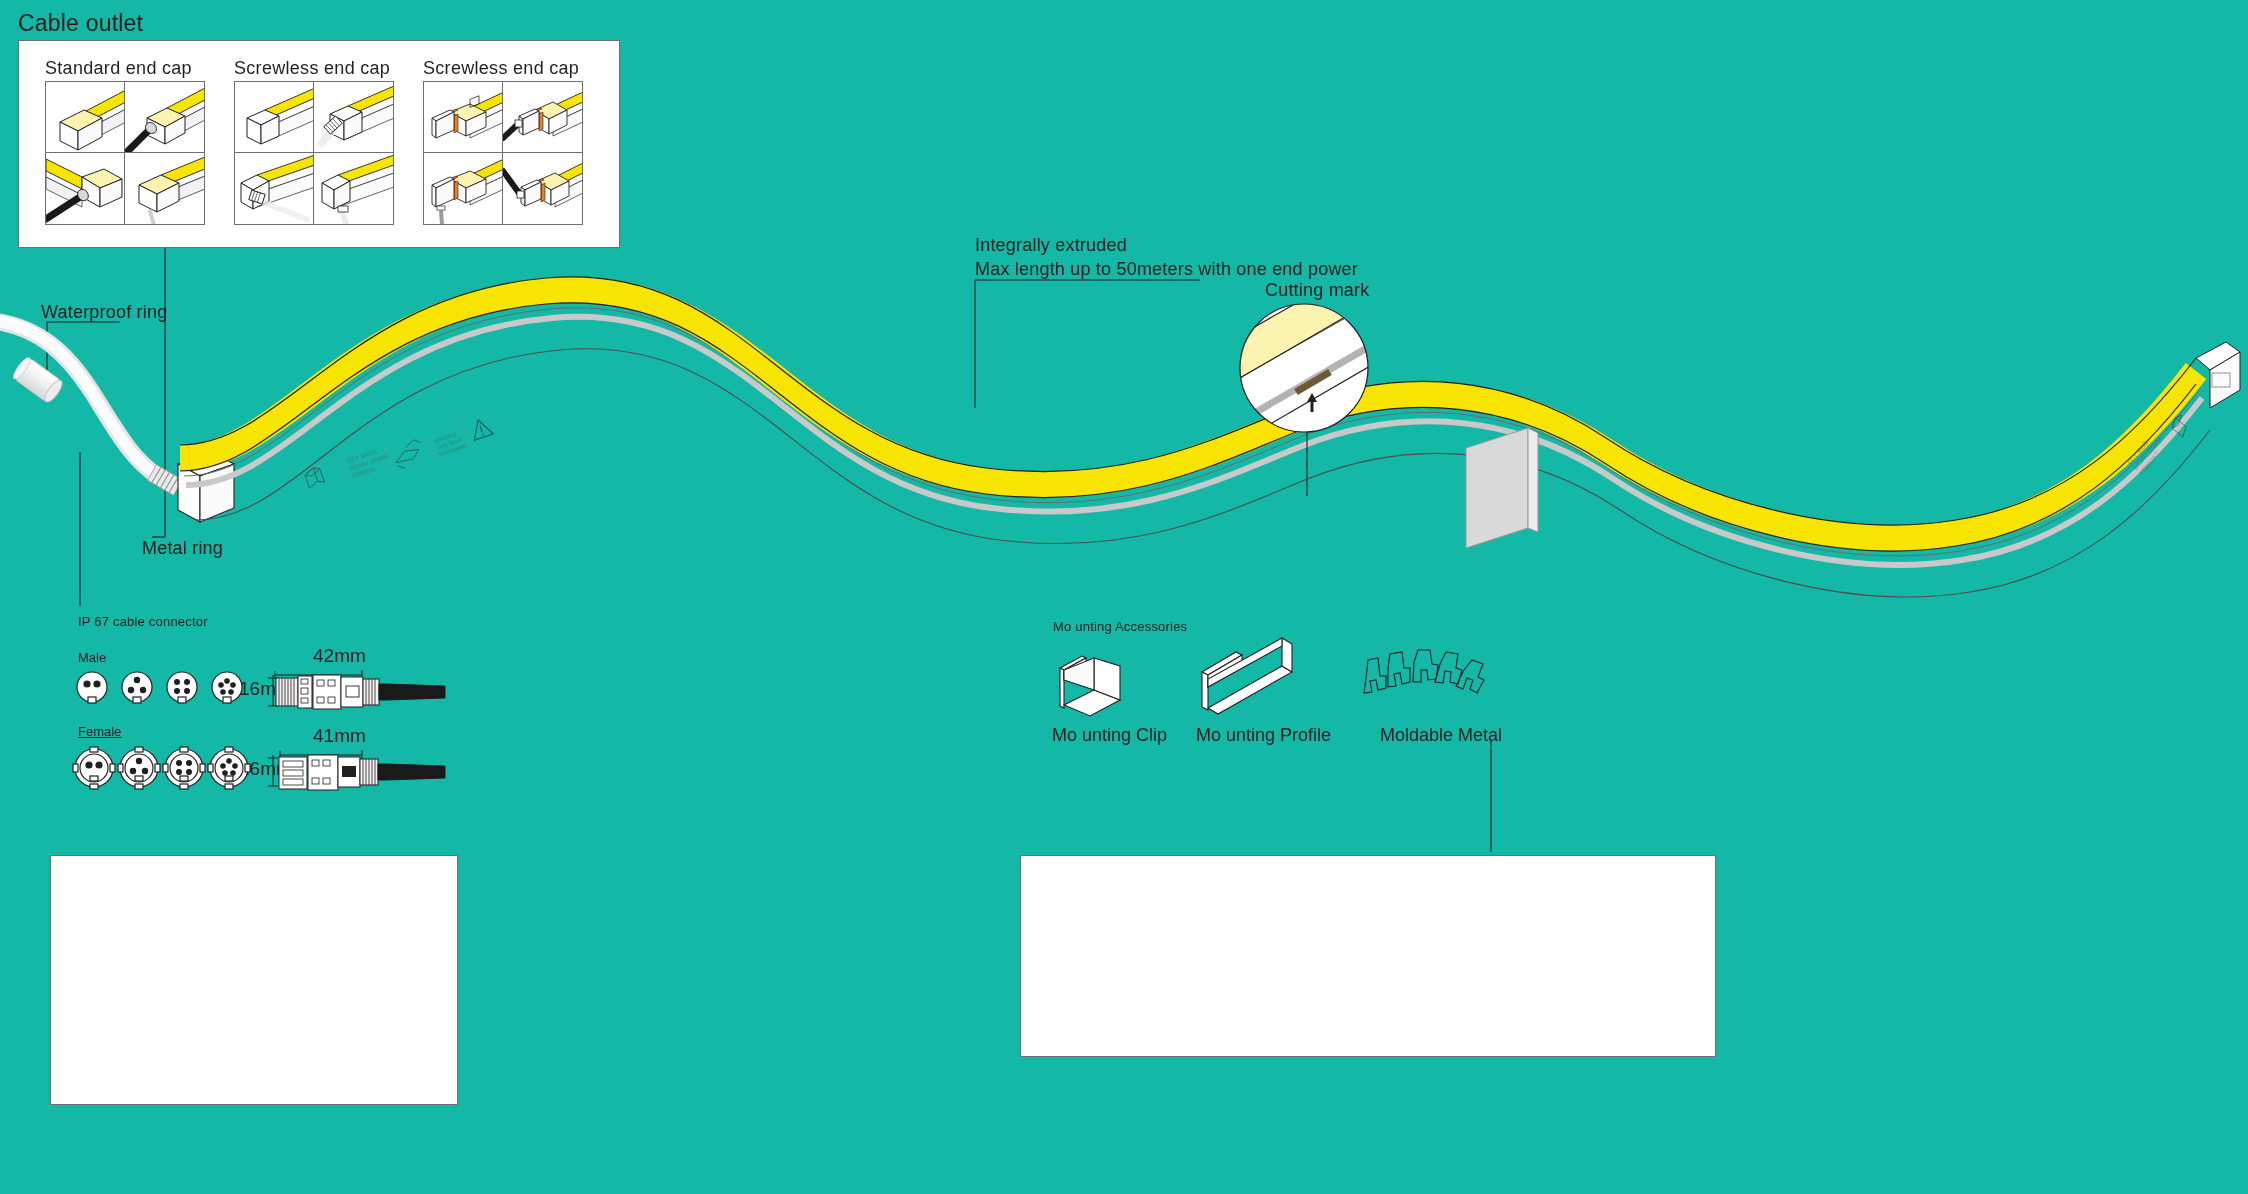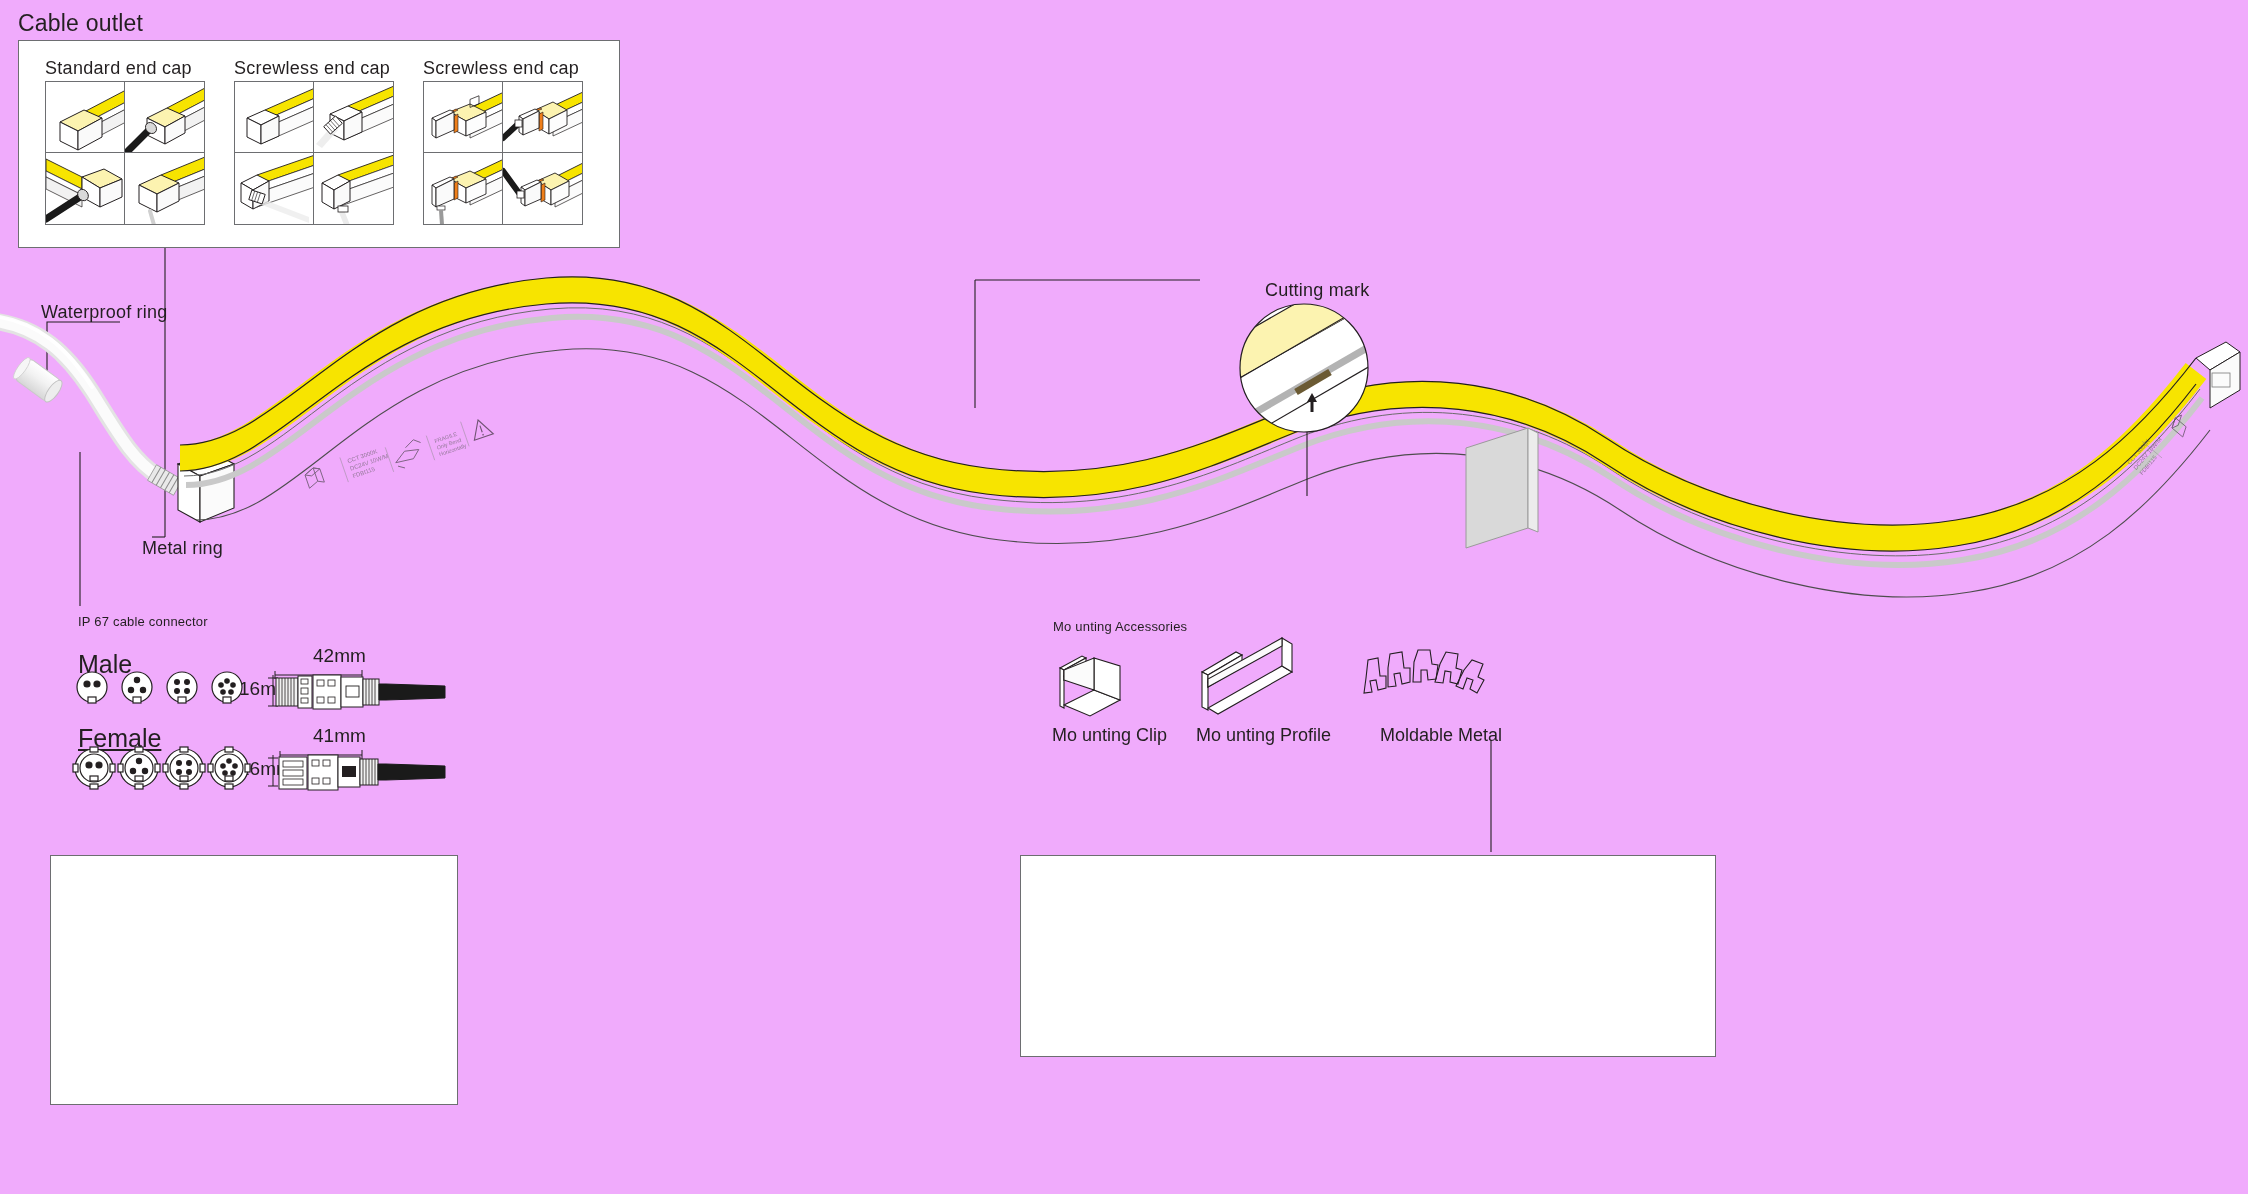--- a/index.html
+++ b/index.html
@@ -9,21 +9,21 @@
     background: #ffffff;
   }
   body {
     font-family: "Liberation Sans", sans-serif;
     color: #231f20;
   }
   #page {
     position: relative;
     width: 2248px;
     height: 1194px;
-    background: #f0abfc;
+    background: #14b8a6;
     overflow: hidden;
   }
   .abs { position: absolute; }
 
   
   .page-title {
     left: 18px; top: 10px;
     font-size: 23px;
     letter-spacing: .2px;
     color: #231f20;
@@ -51,21 +51,21 @@
     font-size: 18px;
     color: #231f20;
     white-space: nowrap;
   }
   .dim-label {
     font-size: 19px;
     color: #231f20;
     white-space: nowrap;
   }
   .gender-label {
-    font-size: 25px;
+    font-size: 13px;
     color: #231f20;
     white-space: nowrap;
   }
 
   
   .frame {
     border: 1px solid #6d6e71;
     background: #ffffff;
     box-sizing: border-box;
   }
@@ -401,20 +401,24 @@
         <text x="0" y="16">FDBI115</text>
         <line x1="26" y1="-6" x2="26" y2="20" stroke="#8a8a8a" stroke-width="0.7"></line>
       </g>
       <g transform="translate(2172,148) rotate(-50)">
         <path class="nofill" d="M0,0 l10,-4 l0,14 l-10,4 Z" stroke="#3a3a3a" stroke-width="0.9"></path>
         <path class="nofill" d="M0,0 l6,3 l10,-4 l-6,-3 Z" stroke="#3a3a3a" stroke-width="0.9"></path>
       </g>
     </g>
   </svg>
 
+  <div class="abs leader-label" style="left:975px; top:234px;">
+    <div>Integrally extruded</div>
+    <div>Max length up to 50meters with one end power</div>
+  </div>
   <svg class="abs" style="left:960px; top:276px; width:300px; height:180px;">
     <polyline class="nofill" points="15,4 240,4" stroke="#231f20" stroke-width="1.1"></polyline>
     <polyline class="nofill" points="15,4 15,132" stroke="#231f20" stroke-width="1.1"></polyline>
   </svg>
 
   <div class="abs leader-label" style="left:1265px; top:279px;">Cutting mark</div>
   <svg class="abs" style="left:1238px; top:300px; width:180px; height:200px;">
     <defs>
       <clipPath id="cutClip">
           <circle cx="66" cy="68" r="64"></circle>

